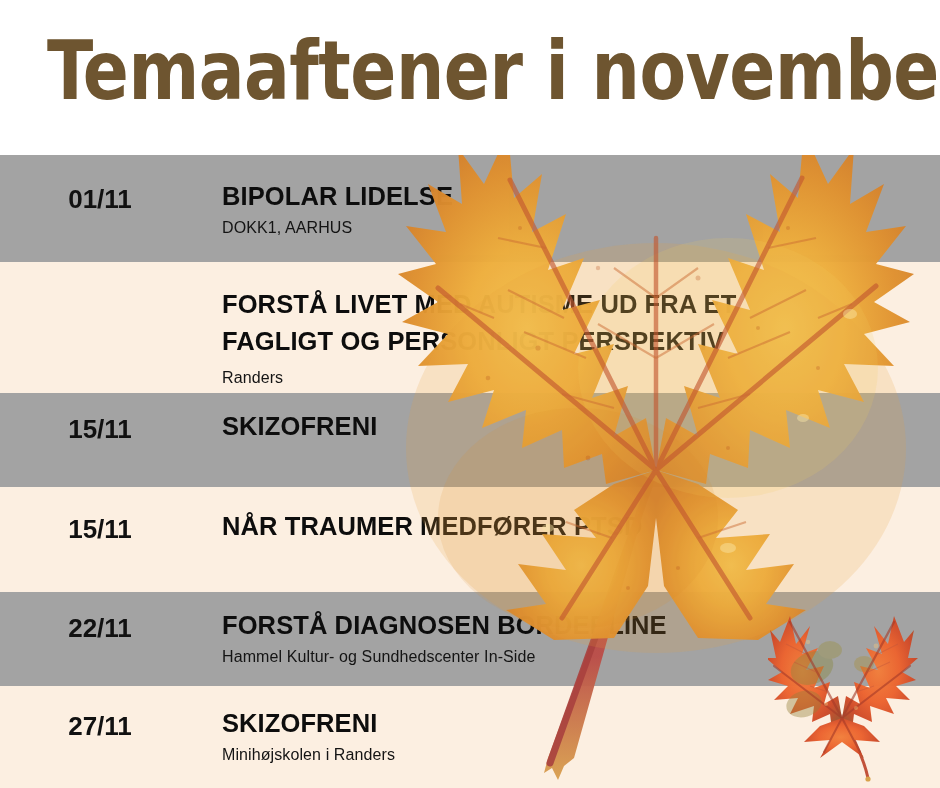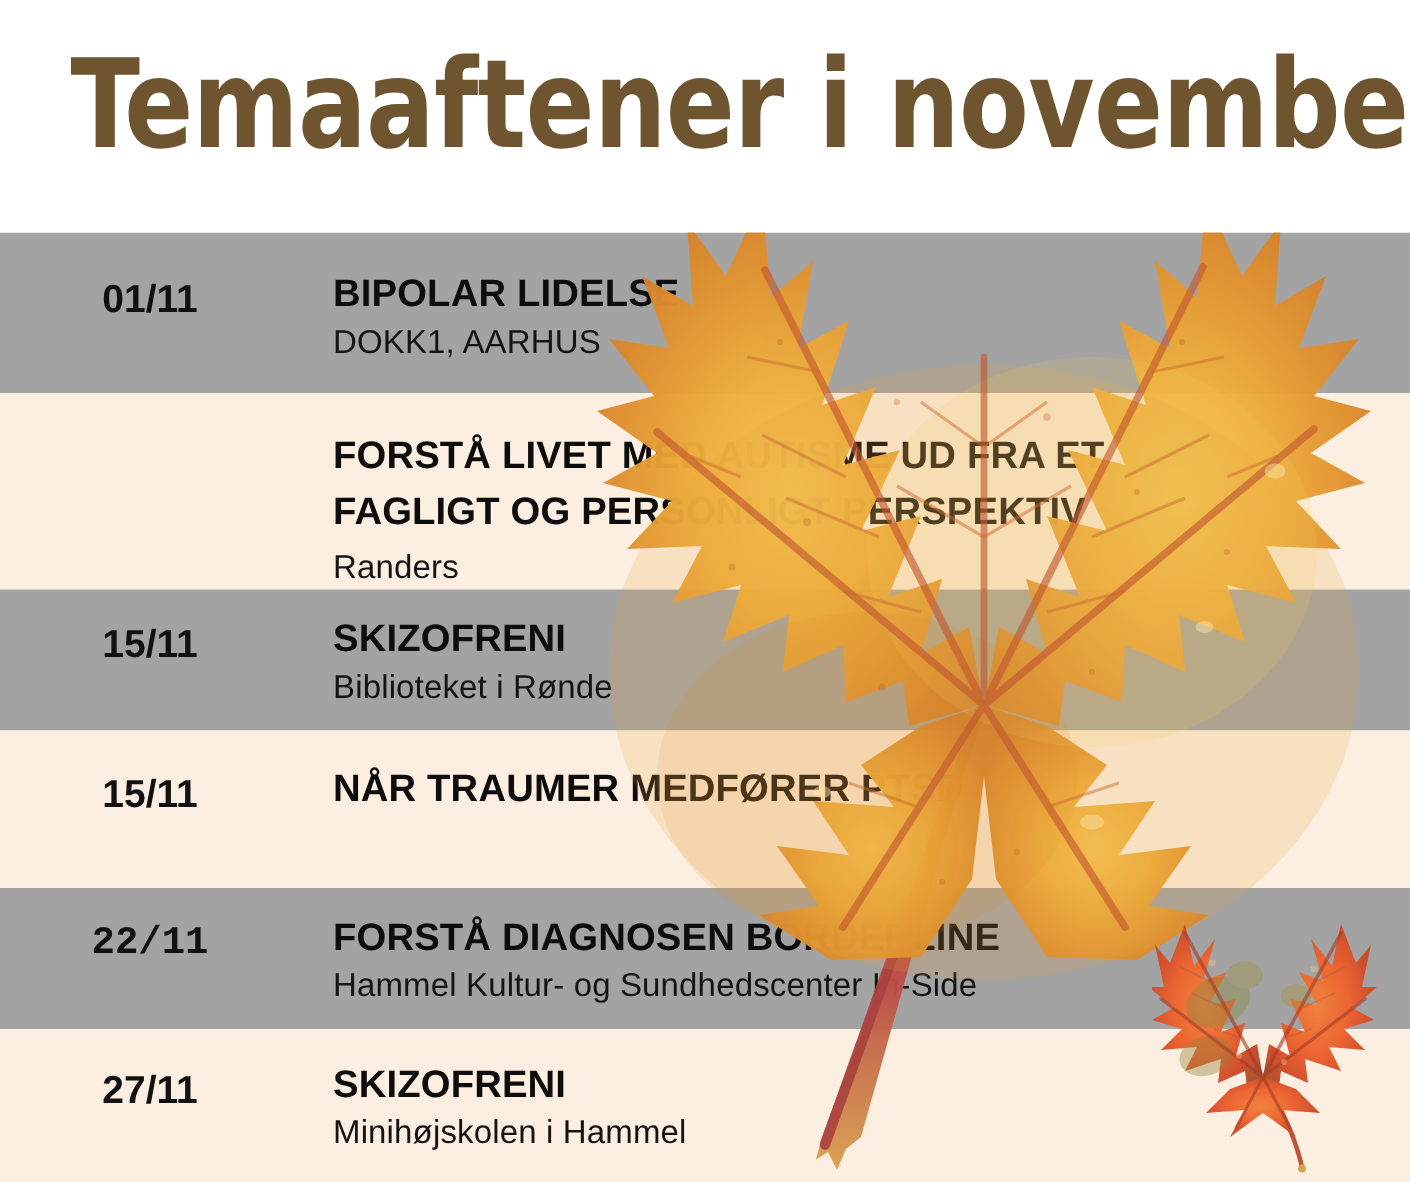--- a/index.html
+++ b/index.html
@@ -75,21 +75,21 @@
     font-size:25.5px;
     font-weight:700;
     color:#0d0d0d;
     letter-spacing:0.1px;
     line-height:31px;
     text-transform:uppercase;
     white-space:pre-line;
   }
   .row-venue{
     margin-top:2px;
-    font-size:22px;
+    font-size:16px;
     font-weight:400;
     color:#141414;
     line-height:28px;
     letter-spacing:0.1px;
   }
 
   
   .leaf-big{
     position:absolute;
     left:398px;
@@ -129,44 +129,43 @@
         <div class="row-title" style="line-height:37px;">FORSTÅ LIVET MED AUTISME UD FRA ET
 FAGLIGT OG PERSONLIGT PERSPEKTIV</div>
         <div class="row-venue" style="margin-top:4px;">Randers</div>
       </div>
     </div>
 
     <div class="row shade-dark" style="top:238px;height:94px;">
       <div class="row-date" style="top:21px;">15/11</div>
       <div class="row-body" style="top:18px;">
         <div class="row-title">SKIZOFRENI</div>
-        <div class="row-venue">Biblioteket i Rønde</div>
       </div>
     </div>
 
     <div class="row shade-light" style="top:332px;height:105px;">
       <div class="row-date" style="top:27px;">15/11</div>
       <div class="row-body" style="top:24px;">
         <div class="row-title">NÅR TRAUMER MEDFØRER PTSD</div>
       </div>
     </div>
 
     <div class="row shade-dark" style="top:437px;height:94px;">
-      <div class="row-date" style="top:21px;font-family:Liberation Mono, monospace;">22/11</div>
+      <div class="row-date" style="top:21px;">22/11</div>
       <div class="row-body" style="top:18px;">
         <div class="row-title">FORSTÅ DIAGNOSEN BORDERLINE</div>
         <div class="row-venue">Hammel Kultur- og Sundhedscenter In-Side</div>
       </div>
     </div>
 
     <div class="row shade-light" style="top:531px;height:102px;">
       <div class="row-date" style="top:25px;">27/11</div>
       <div class="row-body" style="top:22px;">
         <div class="row-title">SKIZOFRENI</div>
-        <div class="row-venue">Minihøjskolen i Hammel</div>
+        <div class="row-venue">Minihøjskolen i Randers</div>
       </div>
     </div>
 
   </div>
 
   <div class="leaf-big">
     <svg width="520" height="670" viewBox="0 0 520 670" xmlns="http://www.w3.org/2000/svg">
       <defs>
         <radialGradient id="gBlade" cx="50%" cy="56%" r="62%">
           <stop offset="0%" stop-color="#f3c24f"></stop>

